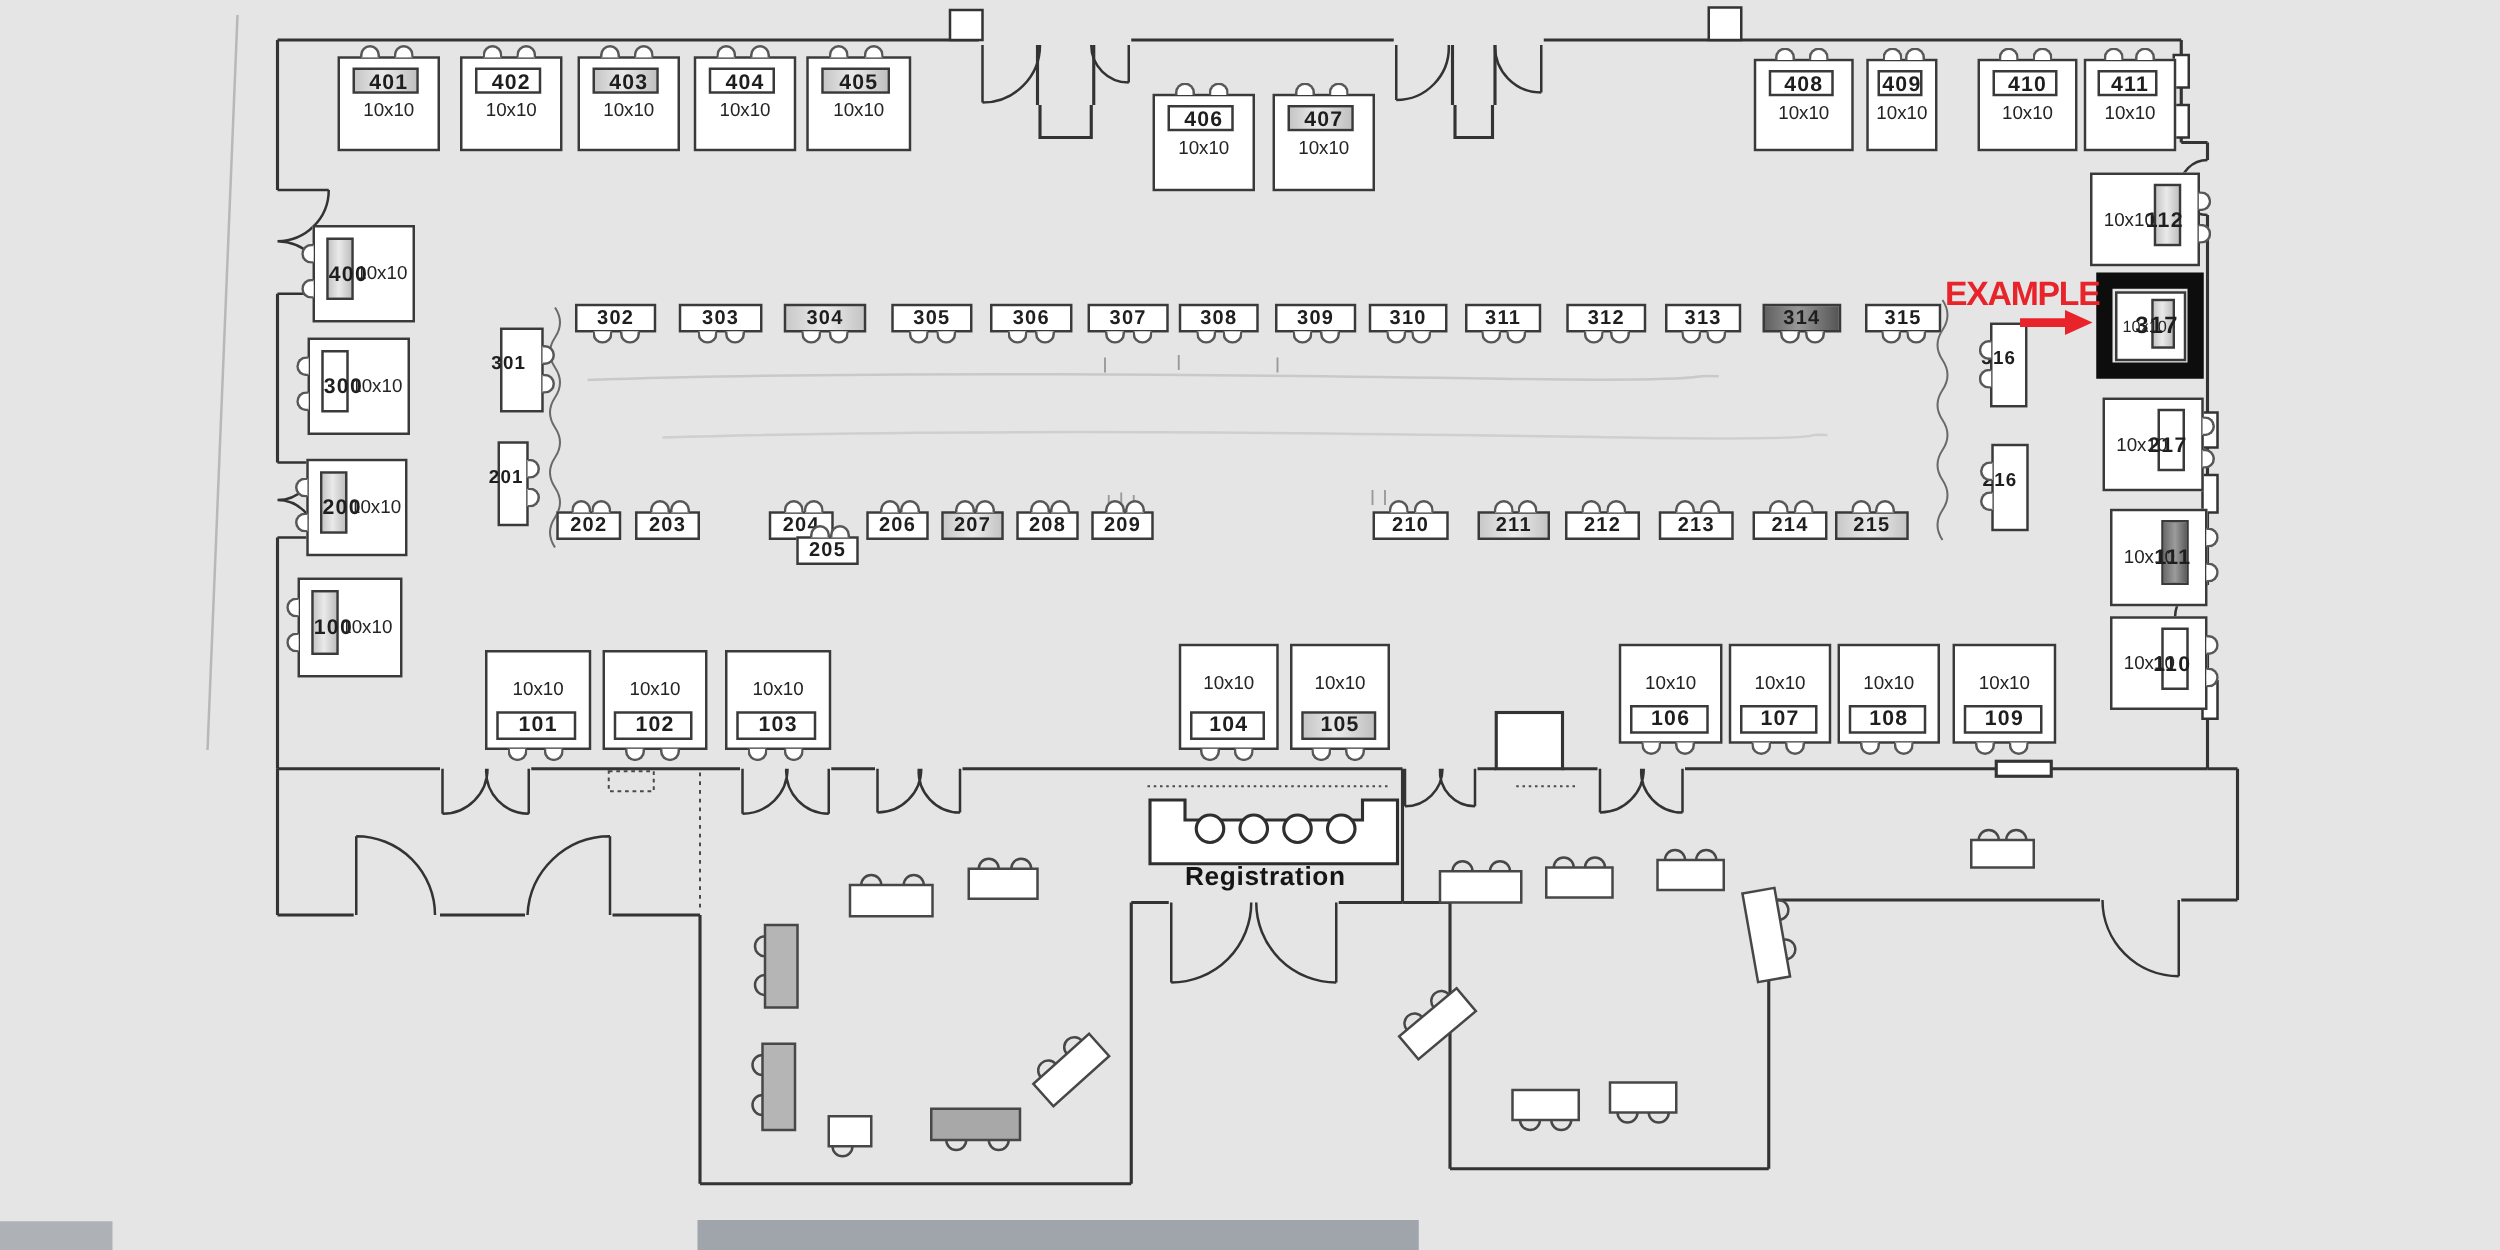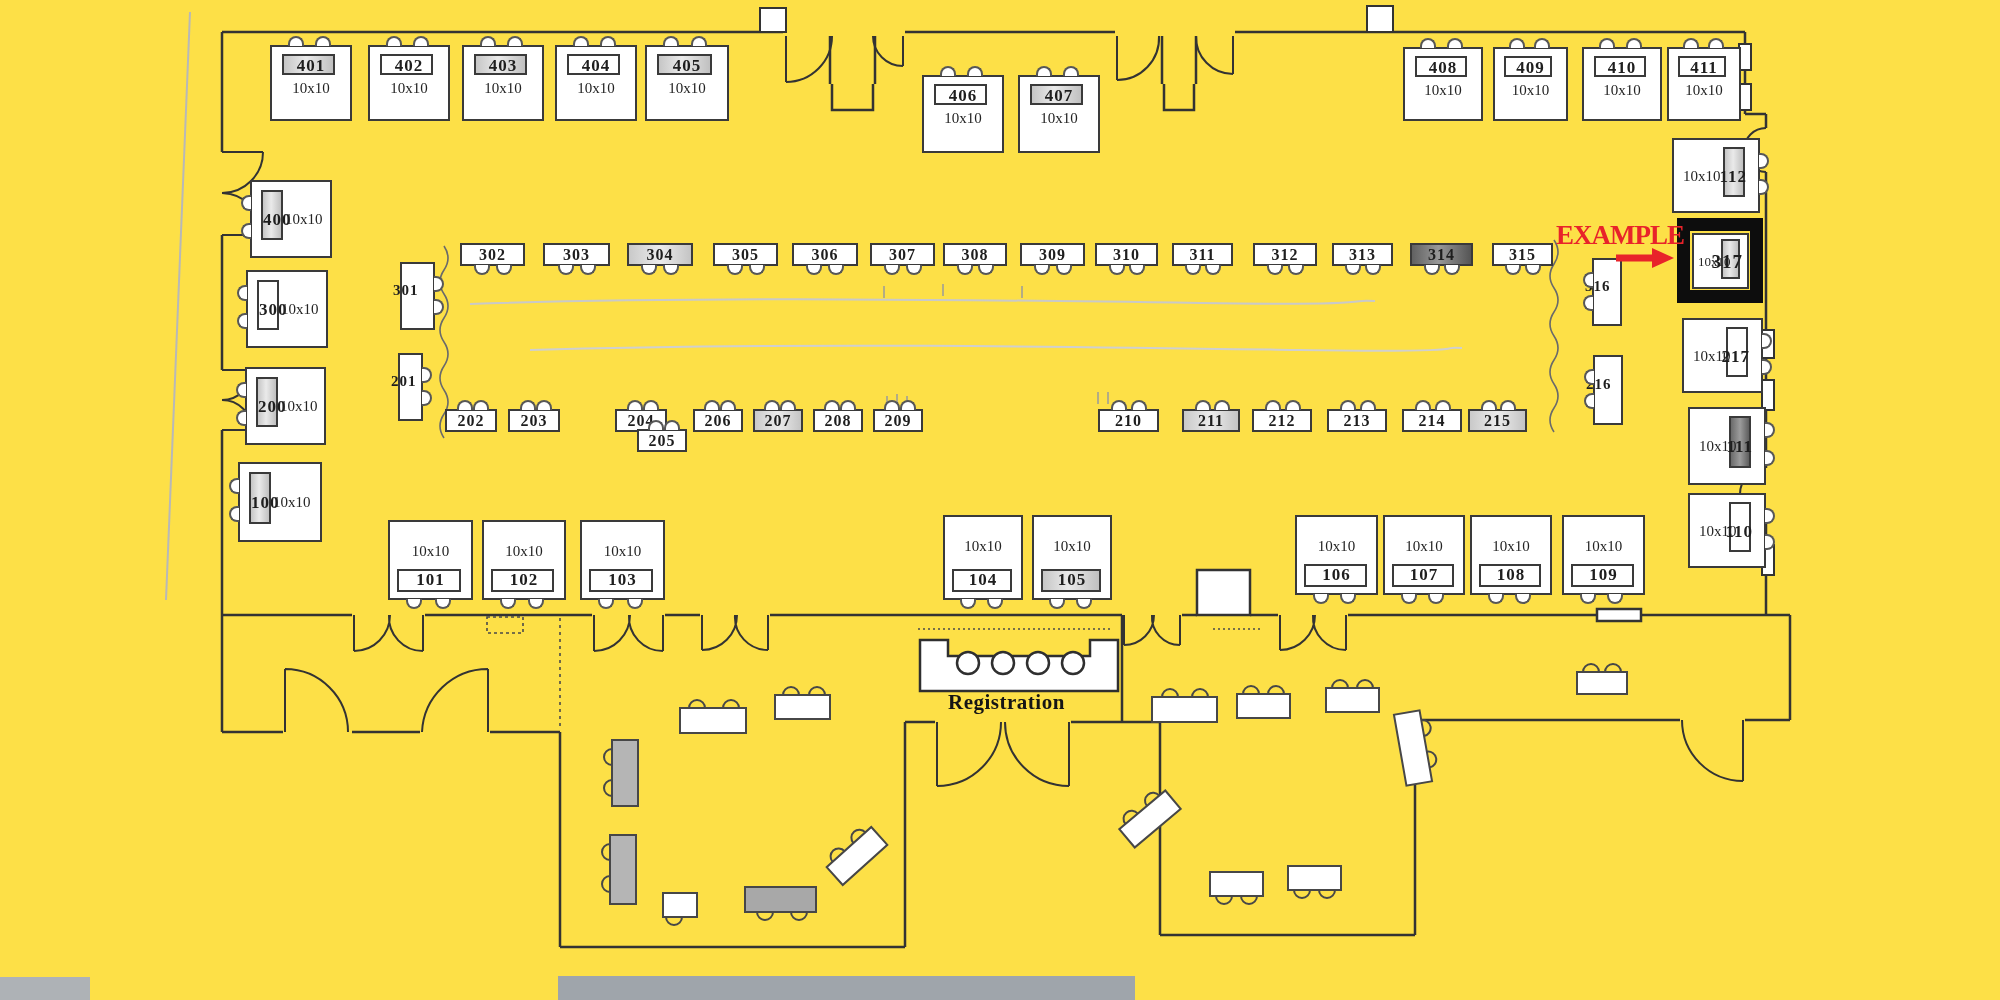--- a/index.html
+++ b/index.html
@@ -1,19 +1,19 @@
 <!DOCTYPE html>
 <html><head>
 <meta charset="utf-8">
 <title>Exhibit Hall Floor Plan</title>
 <style>
   * { box-sizing: border-box; margin: 0; padding: 0; }
   html,body { background:#fff; }
   body { font-family: "Liberation Sans", sans-serif; }
-  #canvas { position:relative; width:2000px; height:1000px; background:#fde047; overflow:hidden;font-family:Liberation Serif, serif; }
+  #canvas { position:relative; width:2000px; height:1000px; background:#e5e5e5; overflow:hidden; }
   #arch { position:absolute; left:0; top:0; z-index:0; }
   #plan { position:absolute; left:0; top:0; width:2000px; height:1000px; z-index:1; }
 
   
   .booth { position:absolute; background:#fff; border:2px solid #3a3a3a; }
   .booth .num { position:absolute; font-weight:700; font-size:17px; color:#1e1e1e; line-height:1; white-space:nowrap; letter-spacing:1px;}
   .booth .bsize { position:absolute; font-weight:500; font-size:15px; color:#242424; line-height:1; white-space:nowrap; }
   .booth .blabel { position:absolute; border:2px solid #3a3a3a; background:#fff; }
   .sh-light .blabel { background:linear-gradient(90deg,#c6c6c6,#eaeaea 45%,#c0c0c0); }
   .sh-dark  .blabel { background:linear-gradient(90deg,#6b6b6b,#9c9c9c 50%,#5e5e5e); }
@@ -228,21 +228,21 @@
     <span class="chair c1"></span>
     <span class="chair c2"></span>
   </div>
       <div class="booth top sh-none" style="left: 1403px; top: 47px; width: 80px; height: 74px;">
     <div class="blabel"></div>
     <span class="num">408</span>
     <span class="bsize">10x10</span>
     <span class="chair c1"></span>
     <span class="chair c2"></span>
   </div>
-      <div class="booth top sh-none" style="left: 1493px; top: 47px; width: 75px; height: 74px;">
+      <div class="booth top sh-none" style="left: 1493px; top: 47px; width: 57px; height: 74px;">
     <div class="blabel"></div>
     <span class="num">409</span>
     <span class="bsize">10x10</span>
     <span class="chair c1"></span>
     <span class="chair c2"></span>
   </div>
       <div class="booth top sh-none" style="left: 1582px; top: 47px; width: 80px; height: 74px;">
     <div class="blabel"></div>
     <span class="num">410</span>
     <span class="bsize">10x10</span>

